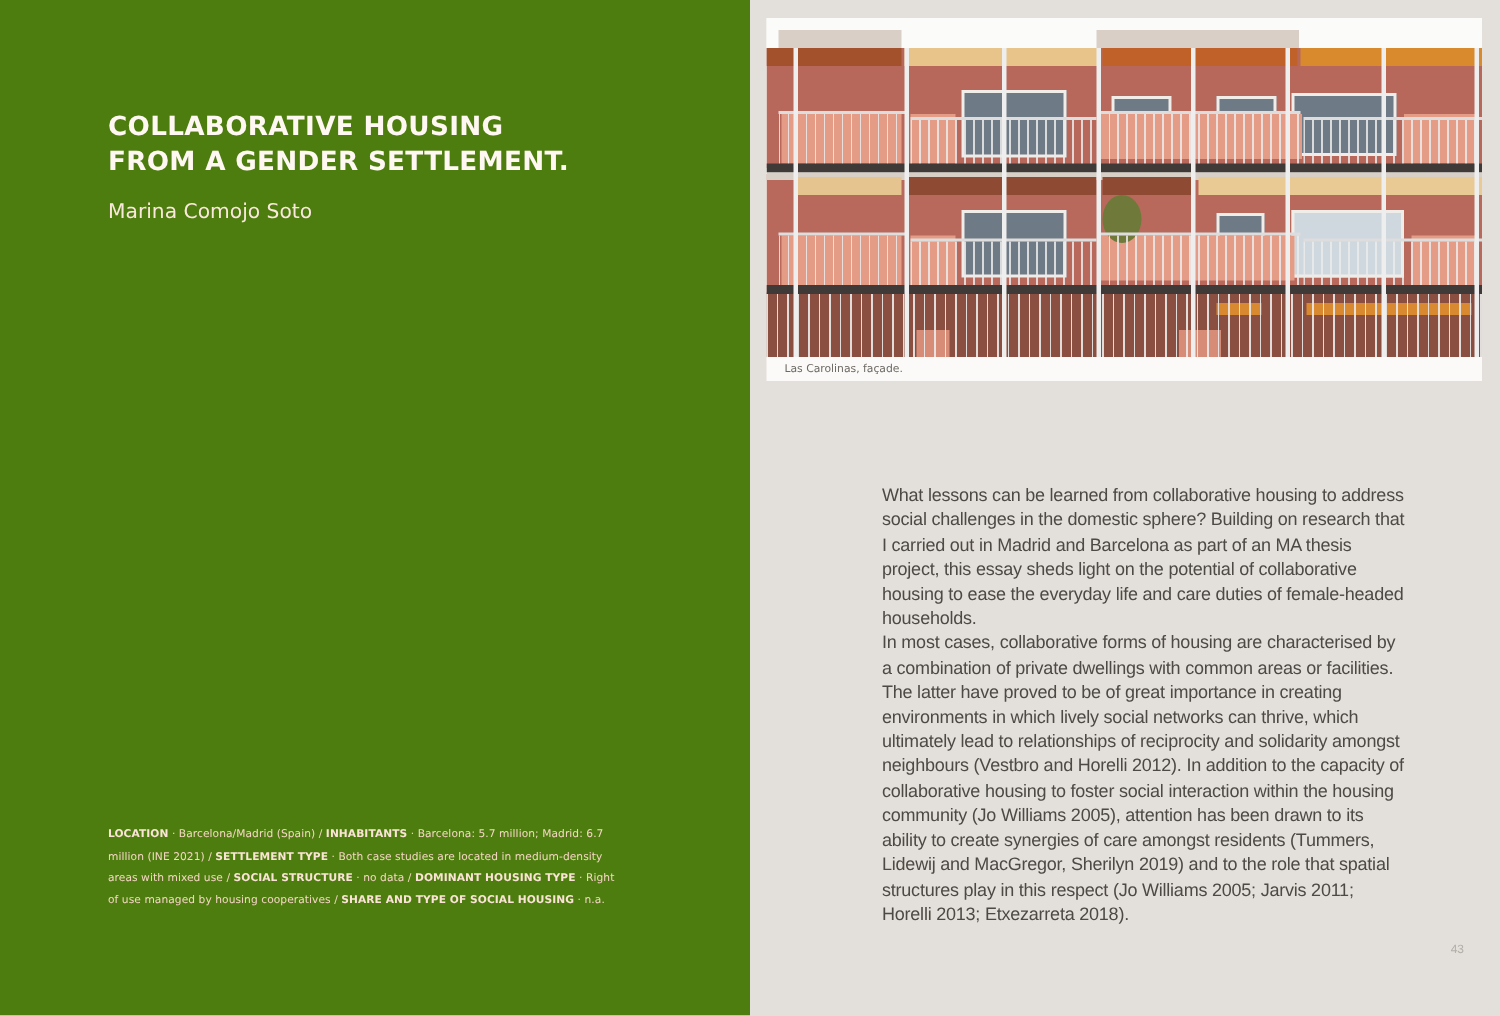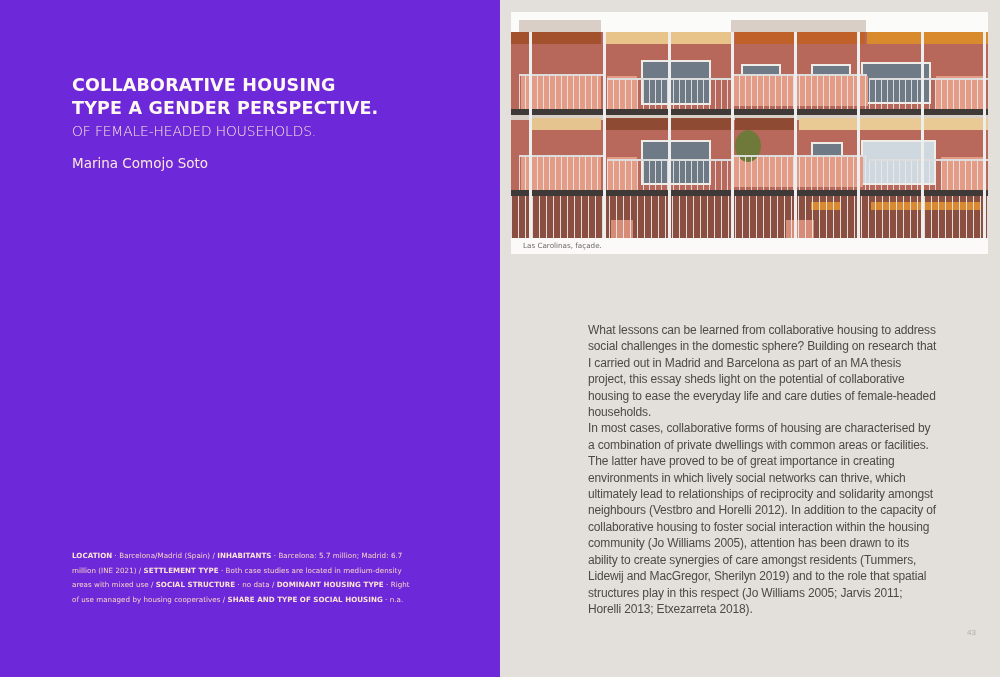--- a/index.html
+++ b/index.html
@@ -2,21 +2,21 @@
 <html><head>
 <meta charset="utf-8">
 <style>
   * { margin: 0; padding: 0; box-sizing: border-box; }
   html, body { width: 1000px; height: 677px; overflow: hidden; }
   body { position: relative; background: #e3dfda; font-family: "DejaVu Sans", sans-serif; }
 
   .spread { position: absolute; inset: 0; width: 1000px; height: 677px; }
 
   
-  .page-left { position: absolute; left: 0; top: 0; width: 500px; height: 677px; background: #6d28d9; color: #fbeee6; }
+  .page-left { position: absolute; left: 0; top: 0; width: 500px; height: 677px; background: #4d7c0f; color: #fbeee6; }
   .title-block { position: absolute; left: 72px; top: 74px; width: 400px; }
   .title-line { font-family: "DejaVu Sans", sans-serif; font-weight: bold; font-size: 17.5px; letter-spacing: 0.2px; line-height: 23px; color: #fff8f2; display: block; }
   .subtitle-line { font-family: "DejaVu Sans", sans-serif; font-weight: 300; font-size: 13.8px; line-height: 22px; color: #fbe8dc; display: block; letter-spacing: -0.1px; }
   .author { font-family: "DejaVu Sans", sans-serif; font-size: 13.5px; line-height: 22px; color: #fbe8dc; display: block; margin-top: 10px; }
 
   .facts { position: absolute; left: 72px; top: 549px; width: 345px; font-family: "DejaVu Sans", sans-serif; font-size: 7.1px; line-height: 14.5px; color: #f6d7c4; letter-spacing: 0.05px; }
   .facts .k { font-weight: bold; color: #fbe4d6; }
 
   
   .page-right { position: absolute; left: 500px; top: 0; width: 500px; height: 677px; background: #e3dfda; }
@@ -45,22 +45,21 @@
   .folio { position: absolute; right: 24px; top: 628px; font-size: 8px; color: #b2aea8; font-family: Liberation Sans, sans-serif; }
 </style>
 </head>
 <body>
 
 <div class="spread">
 
   <div class="page-left">
     <div class="title-block">
       <span class="title-line">COLLABORATIVE HOUSING</span>
-      <span class="title-line">TYPE A GENDER PERSPECTIVE.</span>
-      <span class="subtitle-line">OF FEMALE-HEADED HOUSEHOLDS.</span>
+      <span class="title-line">FROM A GENDER SETTLEMENT.</span>
       <span class="author">Marina Comojo Soto</span>
     </div>
 
     <div class="facts">
       <span class="k">LOCATION</span><span> · </span><span>Barcelona/Madrid (Spain)</span><span> / </span><span class="k">INHABITANTS</span><span> · </span><span>Barcelona: 5.7 million; Madrid: 6.7 million (INE 2021)</span><span> / </span><span class="k">SETTLEMENT TYPE</span><span> · </span><span>Both case studies are located in medium-density areas with mixed use</span><span> / </span><span class="k">SOCIAL STRUCTURE</span><span> · </span><span>no data</span><span> / </span><span class="k">DOMINANT HOUSING TYPE</span><span> · </span><span>Right of use managed by housing cooperatives</span><span> / </span><span class="k">SHARE AND TYPE OF SOCIAL HOUSING</span><span> · </span><span>n.a.</span>
     </div>
   </div>
 
   <div class="page-right">
 

